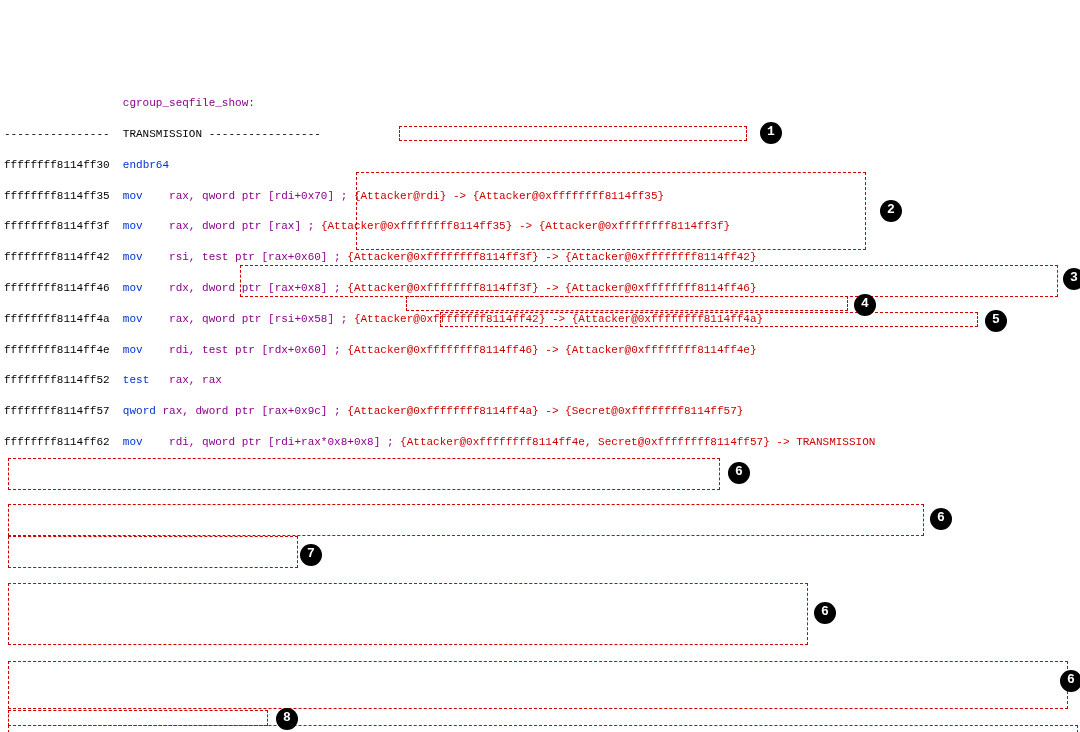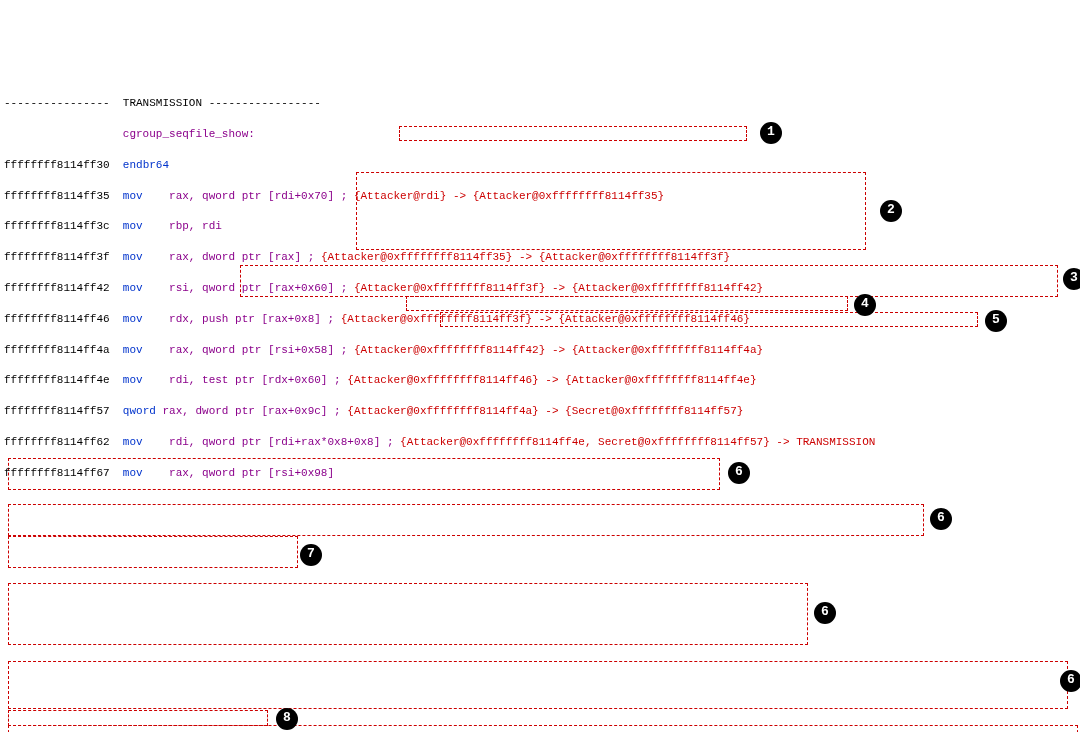--- a/index.html
+++ b/index.html
@@ -39,33 +39,32 @@
 }
 .line { display: block; }
 </style>
 </head>
 <body>
 
 
 
 <div class="container">
 <div class="content">
+<span class="line purple">                  cgroup_seqfile_show:</span>
 <span class="line">----------------  TRANSMISSION -----------------</span>
-<span class="line purple">                  cgroup_seqfile_show:</span>
 <span class="line"><span>ffffffff8114ff30</span>  <span class="blue">endbr64</span></span>
 <span class="line"><span>ffffffff8114ff35</span>  <span class="blue">mov</span><span class="purple">    rax, qword ptr [rdi+0x70] ;</span><span class="red"> {Attacker@rdi} -&gt; {Attacker@0xffffffff8114ff35}</span></span>
-<span class="line"><span>ffffffff8114ff3c</span>  <span class="blue">mov</span><span class="purple">    rbp, rdi</span></span>
 <span class="line"><span>ffffffff8114ff3f</span>  <span class="blue">mov</span><span class="purple">    rax, dword ptr [rax] ;</span><span class="red"> {Attacker@0xffffffff8114ff35} -&gt; {Attacker@0xffffffff8114ff3f}</span></span>
-<span class="line"><span>ffffffff8114ff42</span>  <span class="blue">mov</span><span class="purple">    rsi, qword ptr [rax+0x60] ;</span><span class="red"> {Attacker@0xffffffff8114ff3f} -&gt; {Attacker@0xffffffff8114ff42}</span></span>
-<span class="line"><span>ffffffff8114ff46</span>  <span class="blue">mov</span><span class="purple">    rdx, push ptr [rax+0x8] ;</span><span class="red"> {Attacker@0xffffffff8114ff3f} -&gt; {Attacker@0xffffffff8114ff46}</span></span>
+<span class="line"><span>ffffffff8114ff42</span>  <span class="blue">mov</span><span class="purple">    rsi, test ptr [rax+0x60] ;</span><span class="red"> {Attacker@0xffffffff8114ff3f} -&gt; {Attacker@0xffffffff8114ff42}</span></span>
+<span class="line"><span>ffffffff8114ff46</span>  <span class="blue">mov</span><span class="purple">    rdx, dword ptr [rax+0x8] ;</span><span class="red"> {Attacker@0xffffffff8114ff3f} -&gt; {Attacker@0xffffffff8114ff46}</span></span>
 <span class="line"><span>ffffffff8114ff4a</span>  <span class="blue">mov</span><span class="purple">    rax, qword ptr [rsi+0x58] ;</span><span class="red"> {Attacker@0xffffffff8114ff42} -&gt; {Attacker@0xffffffff8114ff4a}</span></span>
 <span class="line"><span>ffffffff8114ff4e</span>  <span class="blue">mov</span><span class="purple">    rdi, test ptr [rdx+0x60] ;</span><span class="red"> {Attacker@0xffffffff8114ff46} -&gt; {Attacker@0xffffffff8114ff4e}</span></span>
+<span class="line"><span>ffffffff8114ff52</span>  <span class="blue">test</span><span class="purple">   rax, rax</span></span>
 <span class="line"><span>ffffffff8114ff57</span>  <span class="blue">qword</span><span class="purple"> rax, dword ptr [rax+0x9c] ;</span><span class="red"> {Attacker@0xffffffff8114ff4a} -&gt; {Secret@0xffffffff8114ff57}</span></span>
 <span class="line"><span>ffffffff8114ff62</span>  <span class="blue">mov</span><span class="purple">    rdi, qword ptr [rdi+rax*0x8+0x8] ;</span><span class="red"> {Attacker@0xffffffff8114ff4e, Secret@0xffffffff8114ff57} -&gt; TRANSMISSION</span></span>
-<span class="line"><span>ffffffff8114ff67</span>  <span class="blue">mov</span><span class="purple">    rax, qword ptr [rsi+0x98]</span></span>
 <span class="line"> </span>
 
 
 
 
 
 
 
 
 

